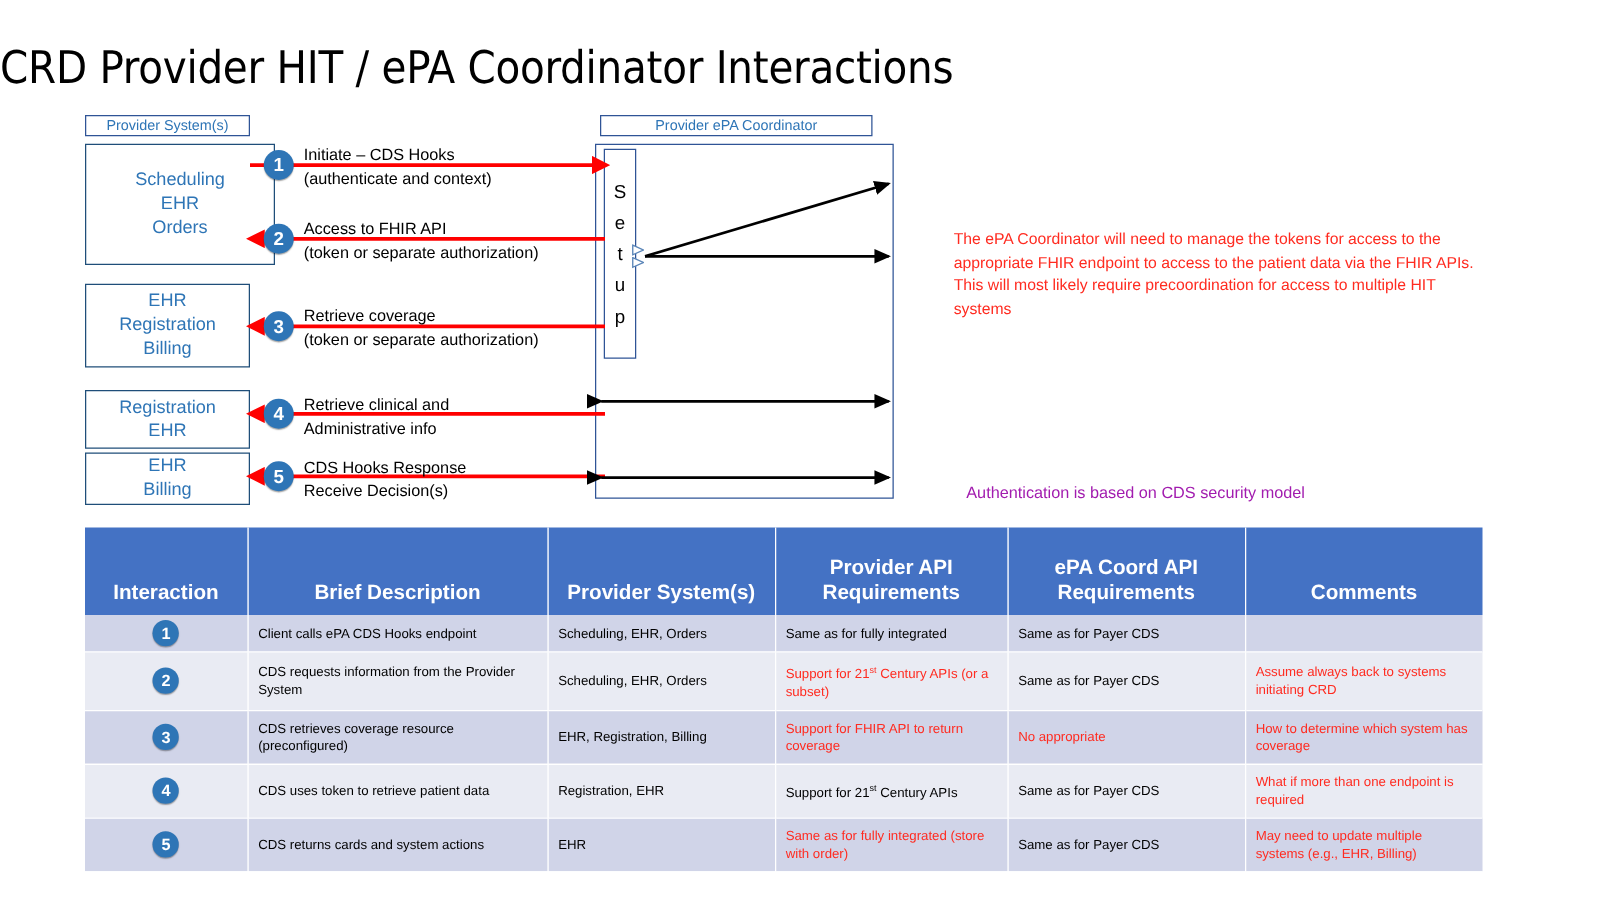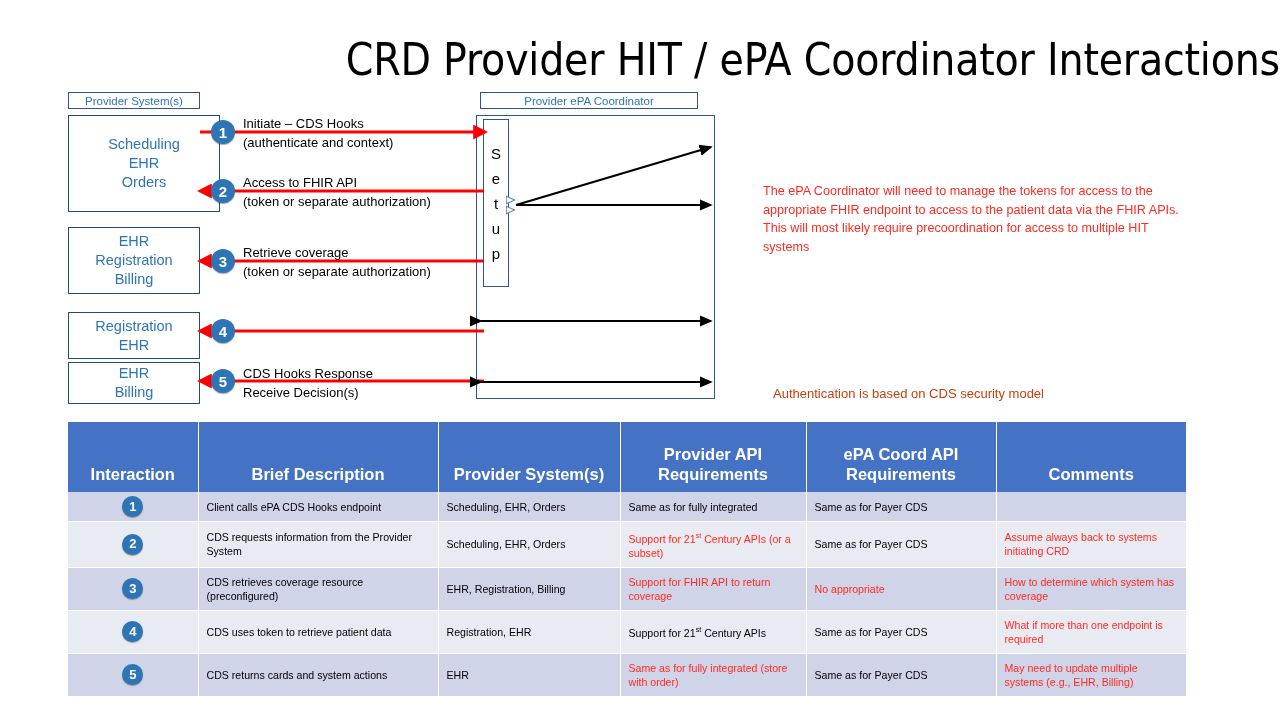--- a/index.html
+++ b/index.html
@@ -5,23 +5,23 @@
   html,body{margin:0;padding:0;}
   body{
     width:1280px;height:720px;background:#ffffff;
     font-family:"Liberation Sans", sans-serif;
     overflow:hidden;position:relative;
   }
   #root{position:relative;width:1280px;height:720px;}
 
   
   .title{
-    position:absolute;left:0;top:34px;width:1280px;text-align:right;
+    position:absolute;left:0;top:34px;width:1280px;text-align:left;
     font-family:"DejaVu Sans Condensed","Liberation Sans",sans-serif;
-    font-size:44px;font-weight:300;color:#000000;letter-spacing:-0.2px;
+    font-size:36px;font-weight:300;color:#000000;letter-spacing:-0.2px;
     white-space:nowrap;
   }
 
   
   .hdrbox{
     position:absolute;border:1.4px solid #2F5496;background:#ffffff;
     color:#2E75B6;font-size:11.5px;display:flex;align-items:center;
     justify-content:center;box-sizing:border-box;
   }
   .sysbox{
@@ -55,21 +55,21 @@
     display:flex;align-items:center;justify-content:center;
     box-shadow:0 1px 1px rgba(0,0,0,.35);box-sizing:border-box;
   }
 
   
   .note-red{
     position:absolute;color:#FF2B20;font-size:12.6px;line-height:18.5px;
     width:430px;
   }
   .note-black{
-    position:absolute;color:#c2410c;font-size:13px;white-space:nowrap;
+    position:absolute;color:#a21caf;font-size:13px;white-space:nowrap;
   }
 
   
   .tbl{
     position:absolute;left:68px;top:422px;width:1118px;
     border-collapse:collapse;table-layout:fixed;
   }
   .tbl th{
     background:#4472C4;color:#ffffff;font-size:16.5px;font-weight:700;
     text-align:center;vertical-align:bottom;padding:6px 8px 8px 8px;
@@ -203,20 +203,24 @@
     <span>Initiate – CDS Hooks</span>
     <span class="l2">(authenticate and context)</span>
   </div>
   <div class="flowlabel" style="left:243px;top:173px;">
     <span>Access to FHIR API</span>
     <span class="l2">(token  or separate authorization)</span>
   </div>
   <div class="flowlabel" style="left:243px;top:243px;">
     <span>Retrieve coverage</span>
     <span class="l2">(token  or separate authorization)</span>
+  </div>
+  <div class="flowlabel" style="left:243px;top:314px;">
+    <span>Retrieve clinical and</span>
+    <span class="l2">Administrative info</span>
   </div>
   <div class="flowlabel" style="left:243px;top:364px;">
     <span>CDS Hooks  Response</span>
     <span class="l2">Receive Decision(s)</span>
   </div>
 
   <div class="note-red" style="left:763px;top:182px;">The ePA Coordinator will need to manage the tokens for access to  the appropriate FHIR endpoint  to access to the patient data via the  FHIR APIs.  This will most likely require precoordination  for access to multiple  HIT systems</div>
 
   <div class="note-black" style="left:773px;top:386px;">Authentication is based on CDS security model</div>
 

